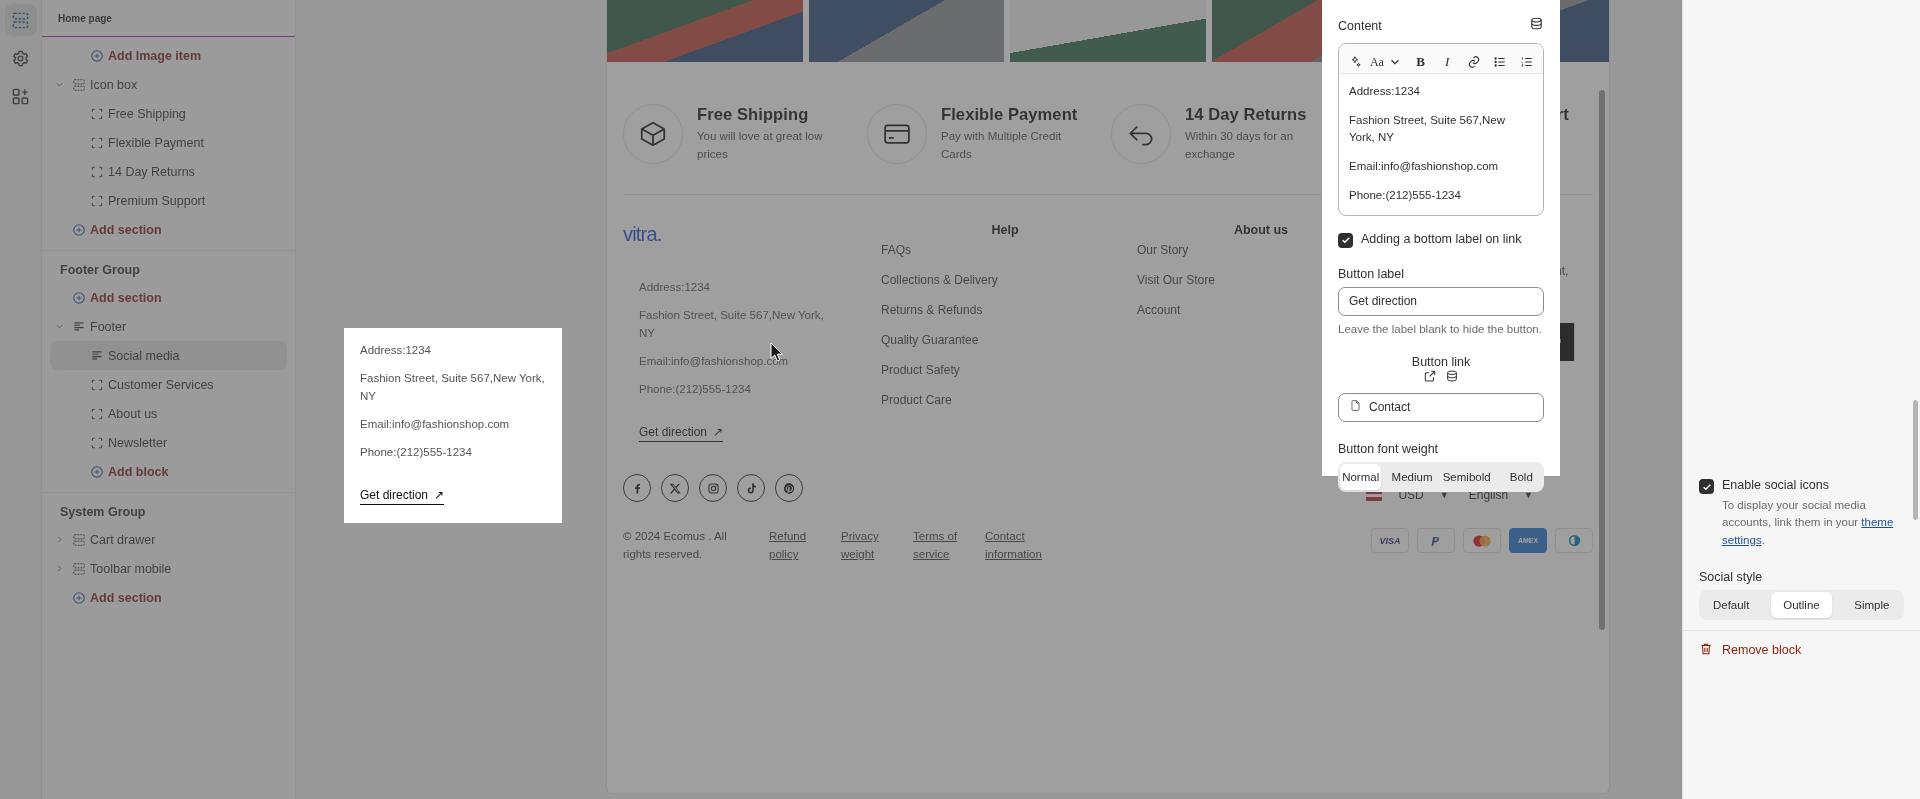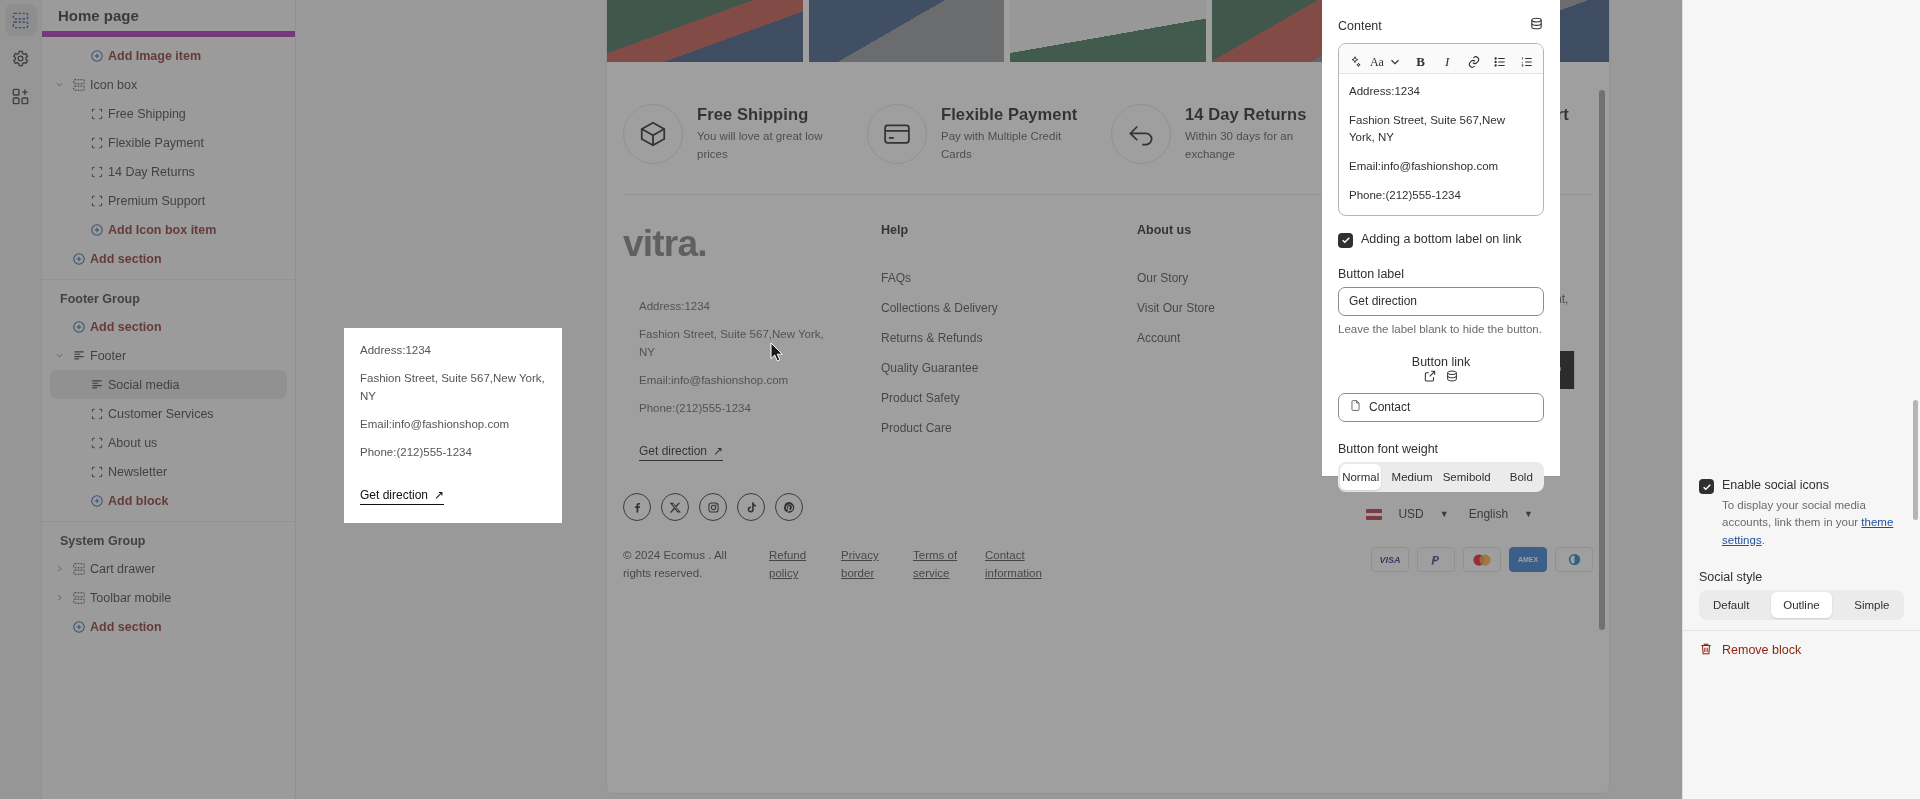--- a/index.html
+++ b/index.html
@@ -26,22 +26,22 @@
   .rail-btn svg { width: 19px; height: 19px; }
 
   
   .sidebar {
     width: 254px; flex: 0 0 254px; height: 799px; background: #f6f6f6;
     border-right: 1px solid #e0e0e0; display: flex; flex-direction: column;
     position: relative; overflow: hidden;
   }
   .sidebar-header {
     height: 37px; display: flex; align-items: center;
-    padding: 0 16px; font-size: 15px; font-weight: 600; color: #1f1f1f;
-    border-bottom: 6px solid #a21caf; flex: 0 0 37px;
+    padding: 0 16px; font-size: 10px; font-weight: 600; color: #1f1f1f;
+    border-bottom: 1px solid #a21caf; flex: 0 0 37px;
   }
   .sb-scroll { flex: 1; overflow: hidden; padding-bottom: 4px; }
   .sb-group { border-bottom: 1px solid #e3e3e3; padding: 4px 0 6px 0; }
   .sb-group:last-child { border-bottom: none; }
   .sb-grouptitle {
     font-size: 12.5px; font-weight: 700; color: #303030;
     padding: 8px 0 6px 18px;
   }
   .sb-row {
     display: flex; align-items: center; height: 29px;
@@ -94,34 +94,34 @@
   .ib-circle svg { width: 30px; height: 30px; }
   .ib-title { font-size: 16.5px; font-weight: 600; letter-spacing: .1px; color: #111; }
   .ib-sub { font-size: 11.5px; color: #4a4a4a; line-height: 1.55; margin-top: 4px; max-width: 140px;}
 
   .divider { height: 1px; background: #e3e3e3; margin: 0 16px; }
 
   .footer-main {
     display: flex; padding: 28px 16px 0 16px; gap: 8px;
   }
   .fcol-brand { width: 250px; flex: 0 0 250px; }
-  .brand-logo { font-size: 37px; font-weight: 700; letter-spacing: -0.8px; color: #737373; }
+  .brand-logo { font-size: 20px; font-weight: 400; letter-spacing: -0.8px; color: #1d4ed8; }
   .addr-block {
     background: #fff; padding: 12px 16px 18px 16px; margin-top: 20px;
     position: relative; z-index: 5; width: 218px;
   }
   .addr-line { font-size: 11.5px; color: #555; line-height: 1.62; margin-bottom: 9px; }
   .addr-line:last-of-type { margin-bottom: 0; }
   .getdir {
     display: inline-flex; align-items: center; gap: 6px; margin-top: 18px;
     font-size: 12px; color: #111; border-bottom: 1px solid #111; padding-bottom: 2px;
     cursor: pointer;
   }
   .fcol { flex: 1; min-width: 0; }
-  .fcol-head { font-size: 12.5px; font-weight: 700; color: #111; margin-bottom: 34px; }
+  .fcol-head { font-size: 12.5px; font-weight: 700; color: #111; margin-bottom: 6px; text-align: center; }
   .fcol-link { font-size: 12px; color: #3c3c3c; margin-bottom: 16px; cursor: pointer; }
   .signup-text { font-size: 12px; color: #3c3c3c; line-height: 1.62; margin-bottom: 22px; }
   .signup-form {
     display: flex; align-items: center; border: 1px solid #dcdcdc;
     height: 38px; width: 182px; background: #fff;
   }
   .signup-form input {
     flex: 1; border: none; outline: none; font-size: 11.5px; color: #8b8b8b;
     padding: 0 8px 0 10px; background: transparent; min-width: 0;
     font-family: "Liberation Sans", sans-serif;
@@ -335,30 +335,20 @@
             <span class="lbl">14 Day Returns</span>
           </div>
           <div class="sb-row ind-1">
             <span class="caret"></span>
             <span class="tIcon">
               <svg viewBox="0 0 24 24" fill="none" stroke="#303030" stroke-width="1.8">
                 <path d="M4 8V5.5A1.5 1.5 0 0 1 5.5 4H8M16 4h2.5A1.5 1.5 0 0 1 20 5.5V8M20 16v2.5a1.5 1.5 0 0 1-1.5 1.5H16M8 20H5.5A1.5 1.5 0 0 1 4 18.5V16"></path>
               </svg>
             </span>
             <span class="lbl">Premium Support</span>
-          </div>
-          <div class="sb-row ind-1 add">
-            <span class="caret"></span>
-            <span class="tIcon">
-              <svg viewBox="0 0 24 24" fill="none" stroke="#1f5199" stroke-width="1.8">
-                <circle cx="12" cy="12" r="9"></circle>
-                <path d="M12 8v8M8 12h8"></path>
-              </svg>
-            </span>
-            <span class="lbl">Add Icon box item</span>
           </div>
           <div class="sb-row ind-0 add">
             <span class="caret"></span>
             <span class="tIcon">
               <svg viewBox="0 0 24 24" fill="none" stroke="#1f5199" stroke-width="1.8">
                 <circle cx="12" cy="12" r="9"></circle>
                 <path d="M12 8v8M8 12h8"></path>
               </svg>
             </span>
             <span class="lbl">Add section</span>
@@ -623,21 +613,21 @@
           <div class="locale" style="margin-right:60px;">
             <span>English</span>
             <span style="font-size:9px;">▼</span>
           </div>
         </div>
       </div>
 
       <div class="bottom-bar" id="bottombar">
           <div class="copy">© 2024 Ecomus . All rights reserved.</div>
           <div class="legal-link">Refund policy</div>
-          <div class="legal-link">Privacy border</div>
+          <div class="legal-link">Privacy weight</div>
           <div class="legal-link">Terms of service</div>
           <div class="legal-link wide">Contact information</div>
           <div class="pay-row">
             <div class="pay" style="color:#1a1f71;font-size:9px;font-style:italic;">VISA</div>
             <div class="pay" style="color:#253b80;">
               <svg viewBox="0 0 24 24" width="14" height="14" fill="#253b80">
                 <path d="M7.5 20l.9-5.6h2.6c3.4 0 5.6-1.7 6.1-4.8.5-3-1.2-4.6-4.4-4.6H7.1L4.3 20zm2.1-8.3l.7-4.4h1.9c1.6 0 2.4.6 2.1 2.2-.3 1.6-1.4 2.2-3 2.2z"></path>
               </svg>
             </div>
             <div class="pay" style="">

